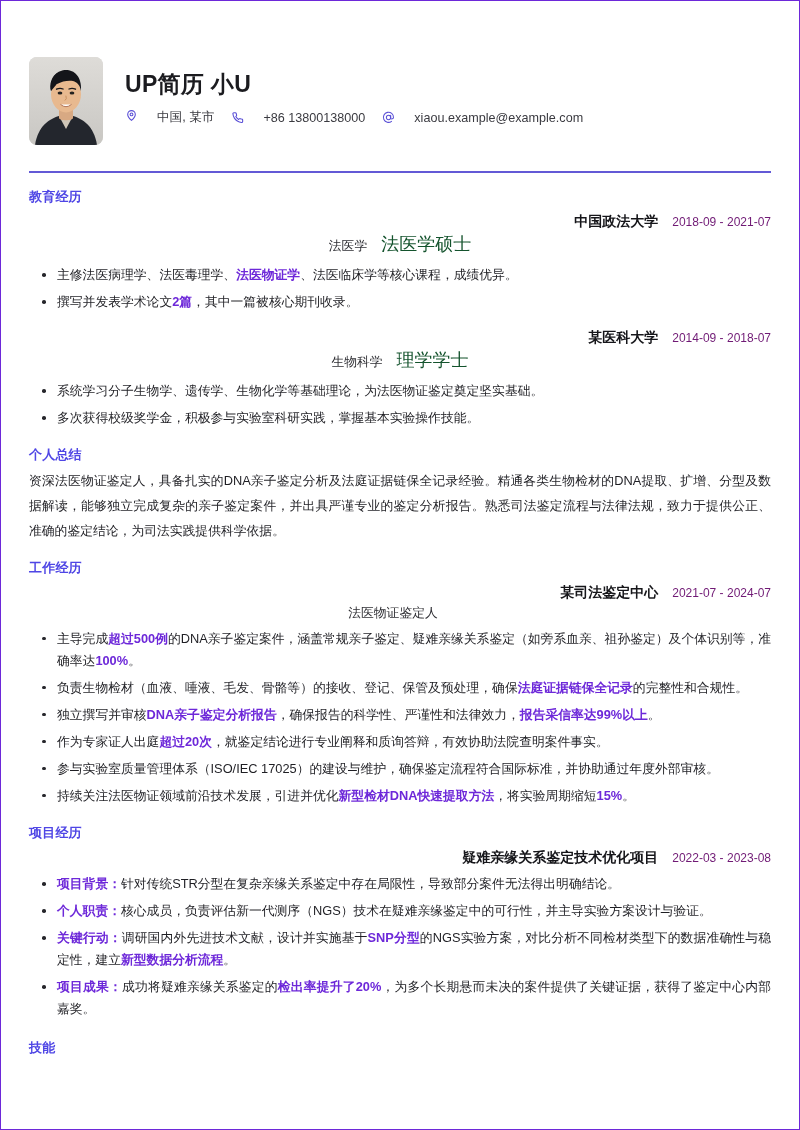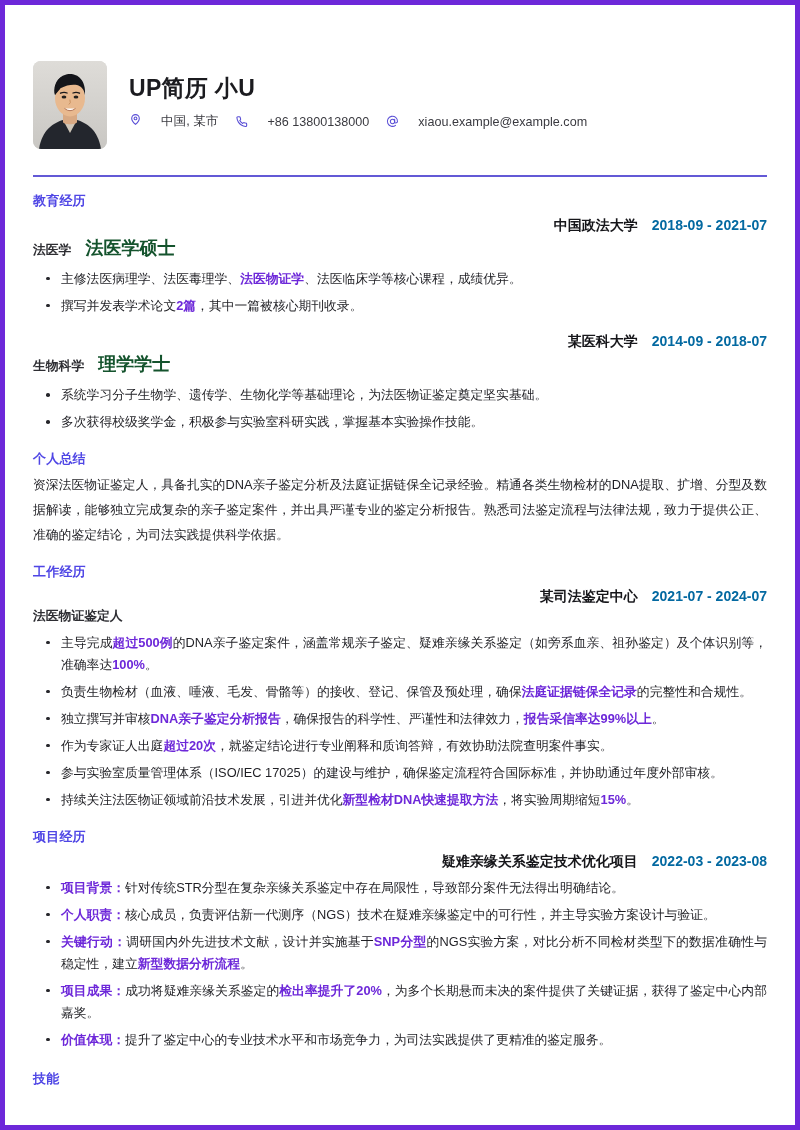--- a/index.html
+++ b/index.html
@@ -8,21 +8,21 @@
     padding: 0;
     background: #f2f2f4;
   }
   body {
     font-family: "Liberation Sans", "DejaVu Sans", sans-serif;
   }
   .page {
     width: 800px;
     height: 1130px;
     background: #ffffff;
-    border: 5px solid #6d28d9;
+    border: 1px solid #6d28d9;
     position: relative;
     overflow: hidden;
     padding: 0 28px;
   }
 
   
   .header {
     display: flex;
     align-items: flex-start;
     padding-top: 56px;
@@ -100,32 +100,31 @@
     align-items: baseline;
     gap: 14px;
   }
   .org {
     font-size: 14px;
     font-weight: bold;
     color: #16161a;
     line-height: 1.45;
   }
   .date {
-    font-size: 14px;
-    font-weight: bold;
-    color: #0369a1;
+    font-size: 12px;
+    font-weight: normal;
+    color: #701a75;
     white-space: nowrap;
     line-height: 1.45;
   }
   .sub-row {
     display: flex;
-    justify-content: flex-start;
+    justify-content: center;
     align-items: baseline;
     gap: 14px;
-    font-weight: bold;
   }
   .major {
     font-size: 12.8px;
     color: #2e2e33;
     line-height: 1.5;
   }
   .degree {
     font-size: 18px;
     color: #14532d;
     white-space: nowrap;
@@ -318,21 +317,20 @@
     <div class="entry">
       <div class="entry-row">
         <div class="org">疑难亲缘关系鉴定技术优化项目</div>
         <div class="date">2022-03 - 2023-08</div>
       </div>
       <ul class="bullets">
         <li><b>项目背景：</b>针对传统STR分型在复杂亲缘关系鉴定中存在局限性，导致部分案件无法得出明确结论。</li>
         <li><b>个人职责：</b>核心成员，负责评估新一代测序（NGS）技术在疑难亲缘鉴定中的可行性，并主导实验方案设计与验证。</li>
         <li><b>关键行动：</b>调研国内外先进技术文献，设计并实施基于<b>SNP分型</b>的NGS实验方案，对比分析不同检材类型下的数据准确性与稳定性，建立<b>新型数据分析流程</b>。</li>
         <li><b>项目成果：</b>成功将疑难亲缘关系鉴定的<b>检出率提升了20%</b>，为多个长期悬而未决的案件提供了关键证据，获得了鉴定中心内部嘉奖。</li>
-        <li><b>价值体现：</b>提升了鉴定中心的专业技术水平和市场竞争力，为司法实践提供了更精准的鉴定服务。</li>
       </ul>
     </div>
   </div>
 
   <div class="section skills-section">
     <div class="section-title">技能</div>
   </div>
 
 </div>
 

